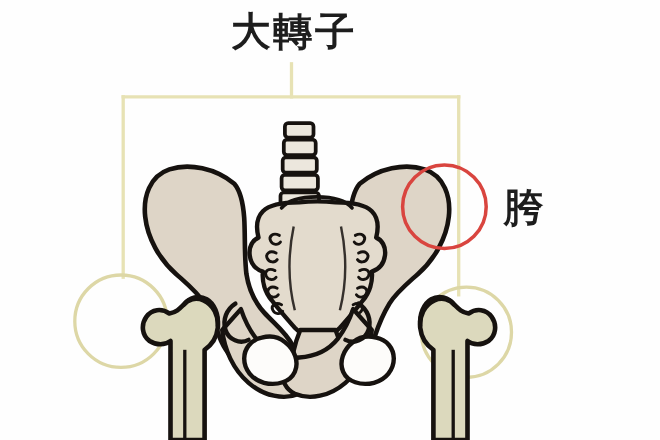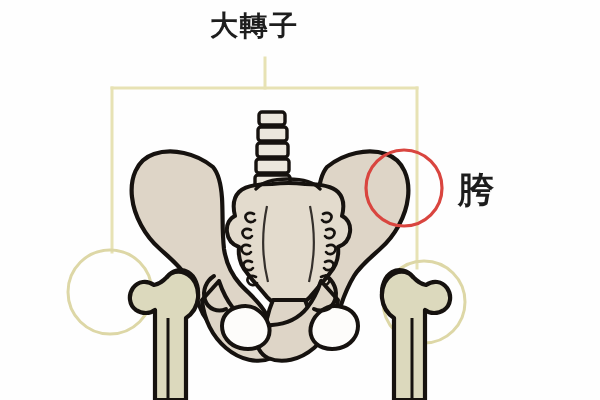--- a/index.html
+++ b/index.html
@@ -31,21 +31,21 @@
     color: #1d1d1d;
     font-weight: 700;
     line-height: 1;
     white-space: nowrap;
     letter-spacing: 0.06em;
     user-select: none;
   }
   #label-trochanter {
     left: 210px;
     top: 12px;
-    font-size: 28px;
+    font-size: 36px;
   }
   #label-hip {
     left: 458px;
     top: 172px;
     font-size: 36px;
   }
 </style>
 </head>
 <body>
 

